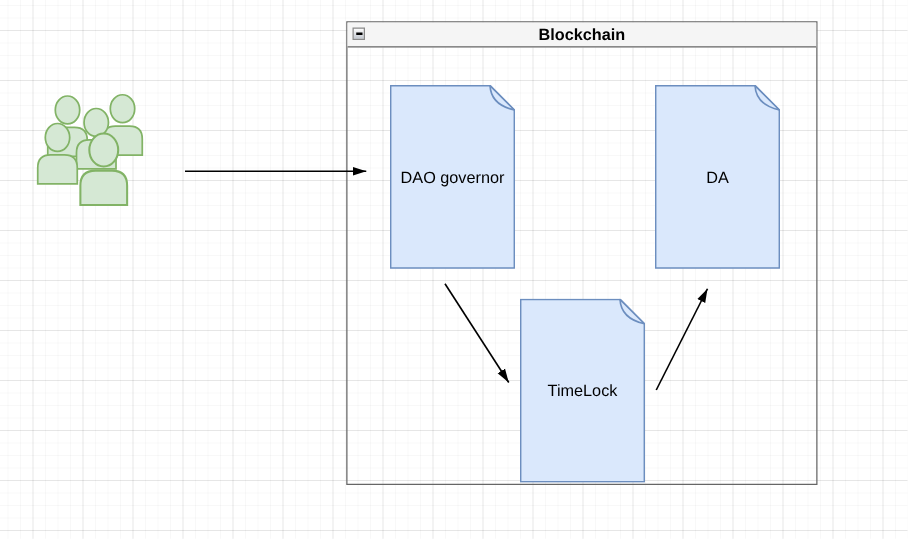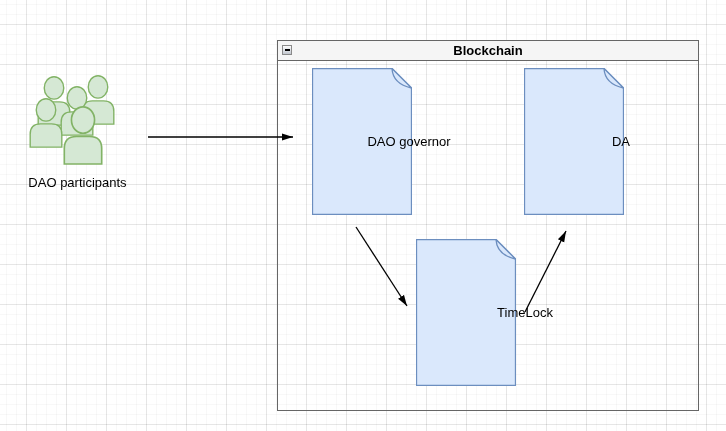--- a/index.html
+++ b/index.html
@@ -18,22 +18,22 @@
       linear-gradient(90deg, rgba(0,0,0,0.028) 1px, transparent 1px);
     background-size: 40px 40px, 40px 40px, 10px 10px, 10px 10px;
     background-position: 26px 24px, 26px 24px, 6px 4px, 6px 4px;
   }
 
   .abs { position: absolute; }
 
   
   .group-container {
     position: absolute;
-    left: 277px; top: 40px;
-    width: 422px; height: 371px;
+    left: 277px; top: 17px;
+    width: 377px; height: 371px;
     border: 1px solid #666666;
     box-sizing: border-box;
     background: transparent;
   }
   .group-titlebar {
     position: absolute;
     left: 0; top: 0; right: 0;
     height: 20px;
     background: #f5f5f5;
     border-bottom: 1px solid #666666;
@@ -80,21 +80,20 @@
   .note-label {
     position: absolute;
     left: 0; top: 0;
     width: 100%; height: 100%;
     display: flex;
     align-items: center;
     justify-content: center;
     font-size: 13px;
     color: #000000;
     text-align: center;
-    margin-left: 47px;
   }
 
   
   #people-svg .person-shape {
     fill: #d5e8d4;
     stroke: #82b366;
     stroke-width: 1.5;
   }
   .participants-label {
     position: absolute;
@@ -128,21 +127,20 @@
         <path class="person-shape" d="M3,52 L3,38 Q3,27 14,27 L26,27 Q37,27 37,38 L37,52 Z"></path>
         <ellipse class="person-shape" cx="20" cy="12" rx="10.5" ry="12"></ellipse>
       </g>
     </defs>
     <use href="#person" transform="translate(15.4,6.8) scale(0.93)"></use>
     <use href="#person" transform="translate(59.4,5.8) scale(0.93)"></use>
     <use href="#person" transform="translate(38.4,16.8) scale(0.93)"></use>
     <use href="#person" transform="translate(7.4,28.8) scale(0.93)"></use>
     <use href="#person" transform="translate(41,36.8) scale(1.1)"></use>
   </svg>
-  <div class="participants-label">DAO participants</div>
 
   <div class="group-container">
     <div class="group-titlebar">
       <div class="collapse-btn">
         <div class="collapse-glyph"></div>
       </div>
       <span class="group-title">Blockchain</span>
     </div>
   </div>
 
@@ -155,21 +153,21 @@
   </div>
 
   <div class="note-node" style="left:524px; top:68px;">
     <svg width="100" height="147" viewBox="0 0 100 147">
       <path class="shape-path" d="M0.5,0.5 L80,0.5 L99.5,20 L99.5,146.5 L0.5,146.5 Z"></path>
       <path class="shape-path" d="M80,0.5 C80.5,10 86,17 99.5,20 L80,0.5 Z"></path>
     </svg>
     <div class="note-label">DA</div>
   </div>
 
-  <div class="note-node" style="left:416px; top:239px;padding-left:24px;">
+  <div class="note-node" style="left:416px; top:239px;">
     <svg width="100" height="147" viewBox="0 0 100 147">
       <path class="shape-path" d="M0.5,0.5 L80,0.5 L99.5,20 L99.5,146.5 L0.5,146.5 Z"></path>
       <path class="shape-path" d="M80,0.5 C80.5,10 86,17 99.5,20 L80,0.5 Z"></path>
     </svg>
     <div class="note-label">TimeLock</div>
   </div>
 
   <svg id="edges-svg">
     <defs>
       <marker id="arrowhead" markerUnits="userSpaceOnUse" markerWidth="13" markerHeight="10" refX="11" refY="4.5" orient="auto">

